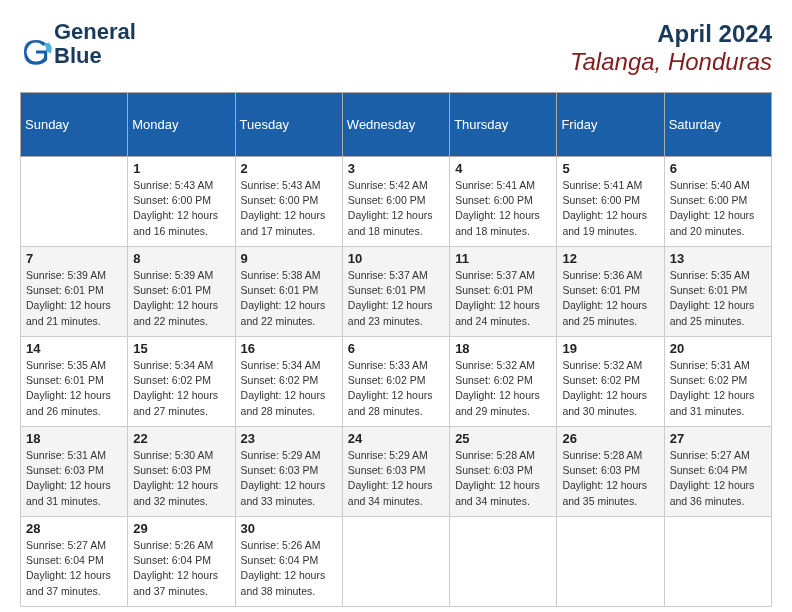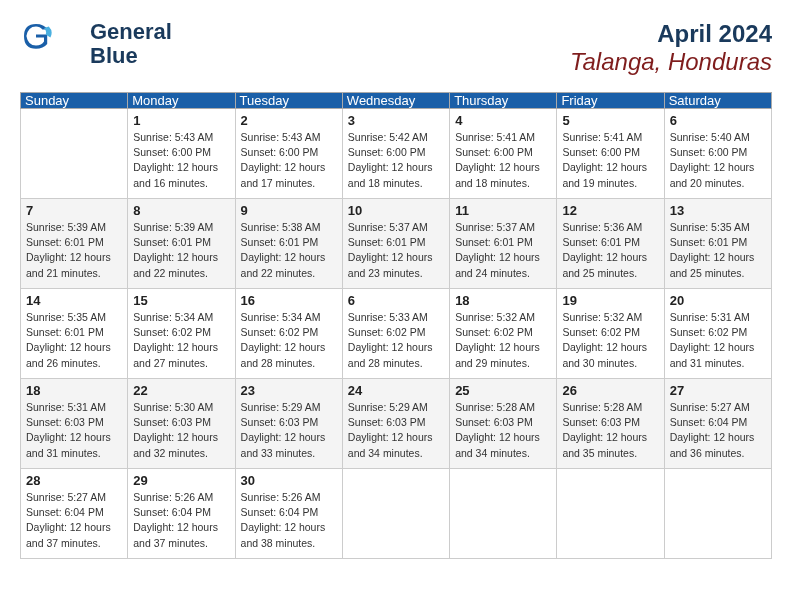--- a/index.html
+++ b/index.html
@@ -11,22 +11,21 @@
       padding: 20px;
     }
     .header {
       display: flex;
       justify-content: space-between;
       align-items: flex-start;
       margin-bottom: 16px;
     }
     .logo {
       display: flex;
-      align-items: flex-start;
-      gap: 36px;
+      align-items: flex-end;
     }
     .logo-text {
       font-size: 22px;
       font-weight: bold;
       color: #1a3a5c;
       line-height: 1.1;
     }
     .logo-text span {
       color: #1a3a5c;
     }
@@ -49,21 +48,21 @@
       font-style: italic;
     }
     table {
       width: 100%;
       border-collapse: collapse;
       font-size: 11px;
     }
     thead tr th {
       background-color: #1a5fa8;
       color: #fff;
-      padding: 0 4px;
+      padding: 24px 4px;
       text-align: left;
       font-size: 13px;
       font-weight: normal;
       border: 1px solid #aaa;
     }
     tbody tr td {
       border: 1px solid #ccc;
       padding: 4px 5px;
       vertical-align: top;
       min-height: 80px;

